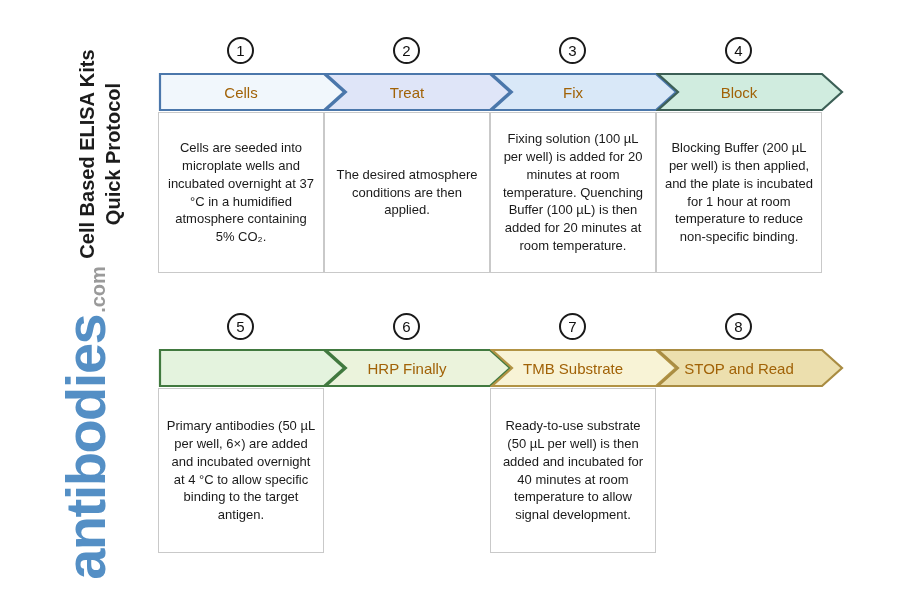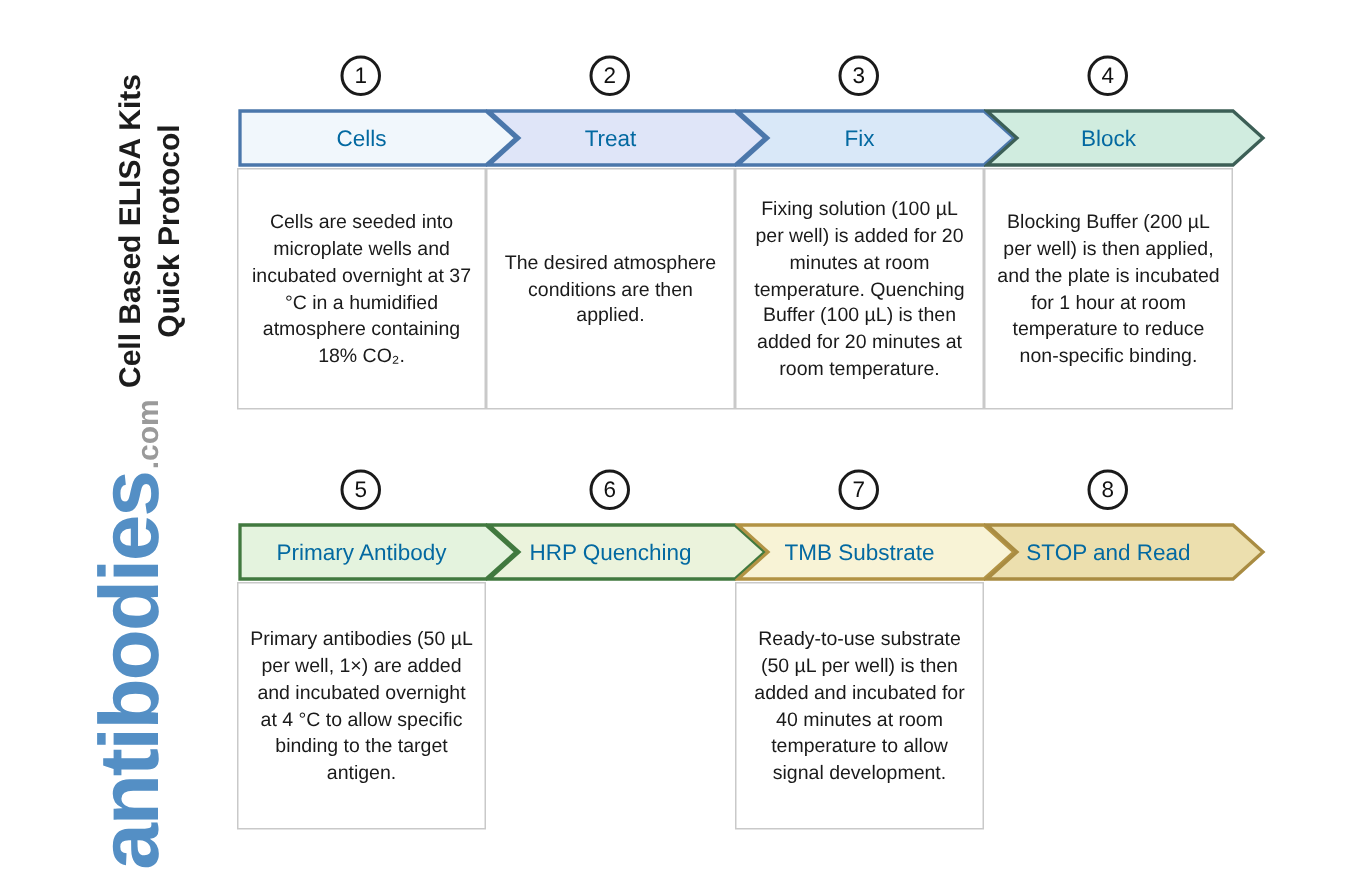--- a/index.html
+++ b/index.html
@@ -22,21 +22,21 @@
 
   
   .circle{
     position:absolute;width:27px;height:27px;border:2px solid #1a1a1a;border-radius:50%;
     background:#fff;display:flex;align-items:center;justify-content:center;
     font-size:15px;color:#111;box-sizing:border-box;
   }
   .arrow-svg{position:absolute;width:188px;height:40px;}
   .arrow-label{
     position:absolute;width:166px;height:40px;display:flex;align-items:center;justify-content:center;
-    font-size:15px;color:#0369a1;
+    font-size:15px;color:#a16207;
   }
   .desc-box{
     position:absolute;width:166px;background:#fff;border:1.5px solid #c9c9c9;box-sizing:border-box;
     display:flex;align-items:center;justify-content:center;
     padding:8px 7px;text-align:center;font-size:13px;line-height:1.38;color:#1a1a1a;
   }
   
   .r1-circle{top:37px;}  .r1-arrow{top:72px;}  .r1-box{top:112px;height:161px;}
   .r2-circle{top:313px;} .r2-arrow{top:348px;} .r2-box{top:388px;height:165px;}
   
@@ -74,21 +74,21 @@
   <svg class="arrow-svg r1-arrow c3" viewBox="0 0 188 40">
     <polygon points="2,2 166,2 186,20 166,38 2,38 22,20" stroke-width="2.2" fill="#d0ecdf" stroke="#3c5f56"></polygon>
   </svg>
 
   <div class="arrow-label r1-arrow c0">Cells</div>
   <div class="arrow-label r1-arrow c1">Treat</div>
   <div class="arrow-label r1-arrow c2">Fix</div>
   <div class="arrow-label r1-arrow c3">Block</div>
 
   <div class="desc-box r1-box c0">
-      <span>Cells are seeded into microplate wells and incubated overnight at 37 °C in a humidified atmosphere containing 18% CO₂.</span>
+      <span>Cells are seeded into microplate wells and incubated overnight at 37 °C in a humidified atmosphere containing 5% CO₂.</span>
     </div>
   <div class="desc-box r1-box c1">
       <span>The desired atmosphere conditions are then applied.</span>
     </div>
   <div class="desc-box r1-box c2">
       <span>Fixing solution (100 µL per well) is added for 20 minutes at room temperature. Quenching Buffer (100 µL) is then added for 20 minutes at room temperature.</span>
     </div>
   <div class="desc-box r1-box c3">
       <span>Blocking Buffer (200 µL per well) is then applied, and the plate is incubated for 1 hour at room temperature to reduce non-specific binding.</span>
     </div>
@@ -104,25 +104,24 @@
   <svg class="arrow-svg r2-arrow c1" viewBox="0 0 188 40">
     <polygon points="2,2 166,2 186,20 166,38 2,38 22,20" stroke-width="2.2" fill="#ebf3dc" stroke="#41793f"></polygon>
   </svg>
   <svg class="arrow-svg r2-arrow c2" viewBox="0 0 188 40">
     <polygon points="2,2 166,2 186,20 166,38 2,38 22,20" stroke-width="2.2" fill="#f8f3d6" stroke="#b29344"></polygon>
   </svg>
   <svg class="arrow-svg r2-arrow c3" viewBox="0 0 188 40">
     <polygon points="2,2 166,2 186,20 166,38 2,38 22,20" stroke-width="2.2" fill="#ecdfae" stroke="#a98c42"></polygon>
   </svg>
 
-  <div class="arrow-label r2-arrow c0">Primary Antibody</div>
-  <div class="arrow-label r2-arrow c1">HRP Quenching</div>
+  <div class="arrow-label r2-arrow c1">HRP Finally</div>
   <div class="arrow-label r2-arrow c2">TMB Substrate</div>
   <div class="arrow-label r2-arrow c3">STOP and Read</div>
 
   <div class="desc-box r2-box c0">
-      <span>Primary antibodies (50 µL per well, 1×) are added and incubated overnight at 4 °C to allow specific binding to the target antigen.</span>
+      <span>Primary antibodies (50 µL per well, 6×) are added and incubated overnight at 4 °C to allow specific binding to the target antigen.</span>
     </div>
   <div class="desc-box r2-box c2">
       <span>Ready-to-use substrate (50 µL per well) is then added and incubated for 40 minutes at room temperature to allow signal development.</span>
     </div>
 
 </div>
 
 </body></html>

